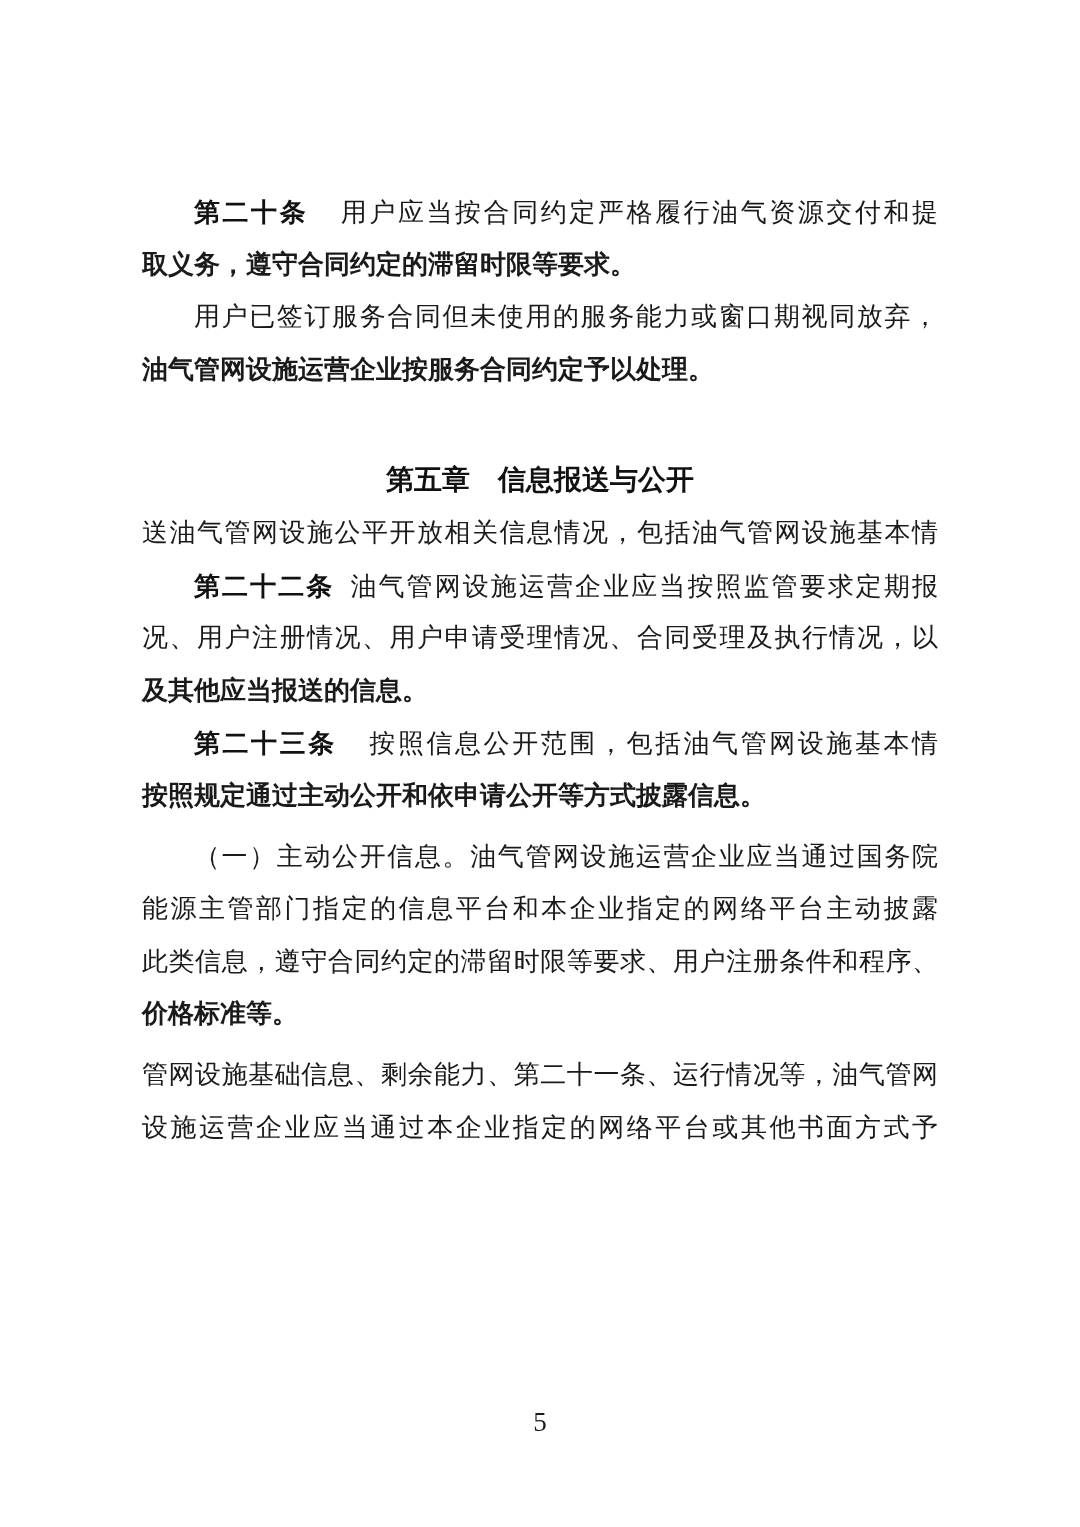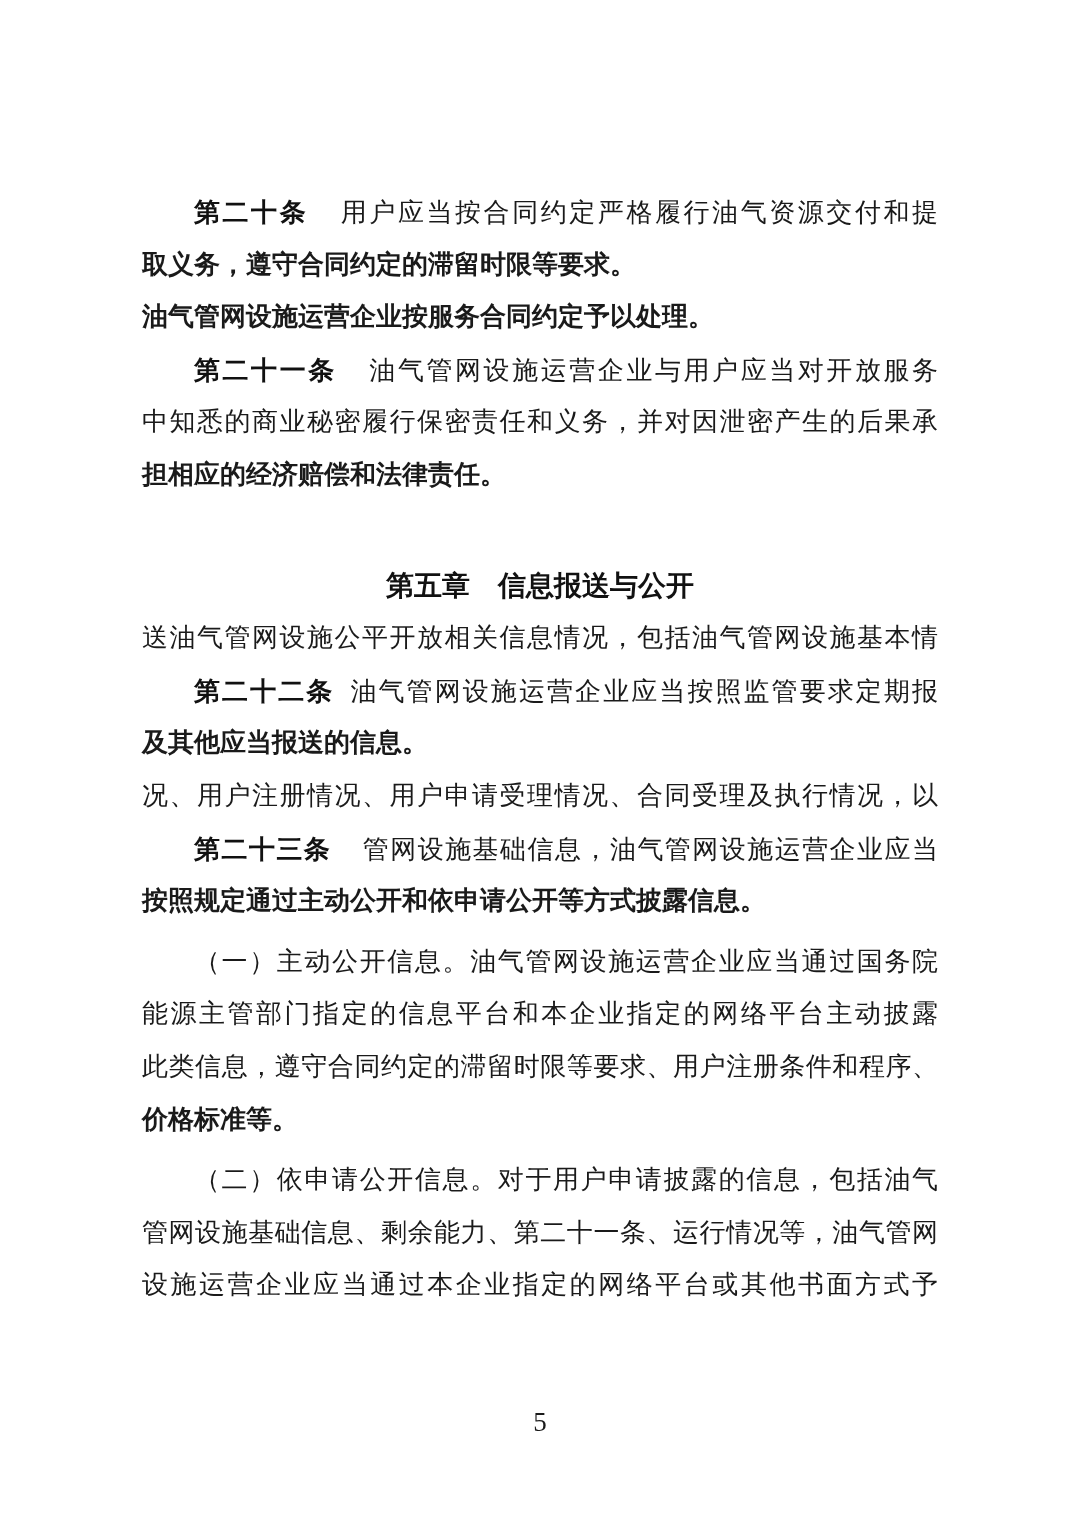--- a/index.html
+++ b/index.html
@@ -66,44 +66,39 @@
 </head>
 <body>
 
 <div class="page">
   <div class="content" id="doc-content">
       <div class="block">
         <div class="line indent"><span class="art">第二十条</span><span class="gap wide"></span><span>用户应当按合同约定严格履行油气资源交付和提</span></div>
         <div class="line left"><span>取义务，遵守合同约定的滞留时限等要求。</span></div>
       </div>
       <div class="block">
+        <div class="line indent"><span>用户已签订服务合同但未使用的服务能力或窗口期视同放弃，</span></div>
         <div class="line left"><span>油气管网设施运营企业按服务合同约定予以处理。</span></div>
-      </div>
-      <div class="block">
-        <div class="line indent"><span class="art">第二十一条</span><span class="gap wide"></span><span>油气管网设施运营企业与用户应当对开放服务</span></div>
-        <div class="line"><span>中知悉的商业秘密履行保密责任和义务，并对因泄密产生的后果承</span></div>
-        <div class="line left"><span>担相应的经济赔偿和法律责任。</span></div>
       </div>
       <div class="chapter">第五章　信息报送与公开</div>
       <div class="block">
         <div class="line"><span>送油气管网设施公平开放相关信息情况，包括油气管网设施基本情</span></div>
         <div class="line indent"><span class="art">第二十二条</span><span class="gap narrow"></span><span>油气管网设施运营企业应当按照监管要求定期报</span></div>
+        <div class="line"><span>况、用户注册情况、用户申请受理情况、合同受理及执行情况，以</span></div>
         <div class="line left"><span>及其他应当报送的信息。</span></div>
-        <div class="line"><span>况、用户注册情况、用户申请受理情况、合同受理及执行情况，以</span></div>
       </div>
       <div class="block">
-        <div class="line indent"><span class="art">第二十三条</span><span class="gap wide"></span><span>管网设施基础信息，油气管网设施运营企业应当</span></div>
+        <div class="line indent"><span class="art">第二十三条</span><span class="gap wide"></span><span>按照信息公开范围，包括油气管网设施基本情</span></div>
         <div class="line left"><span>按照规定通过主动公开和依申请公开等方式披露信息。</span></div>
       </div>
       <div class="block item">
         <div class="line indent"><span>（一）主动公开信息。油气管网设施运营企业应当通过国务院</span></div>
         <div class="line"><span>能源主管部门指定的信息平台和本企业指定的网络平台主动披露</span></div>
         <div class="line"><span>此类信息，遵守合同约定的滞留时限等要求、用户注册条件和程序、</span></div>
         <div class="line left"><span>价格标准等。</span></div>
       </div>
       <div class="block item">
-        <div class="line indent"><span>（二）依申请公开信息。对于用户申请披露的信息，包括油气</span></div>
         <div class="line"><span>管网设施基础信息、剩余能力、第二十一条、运行情况等，油气管网</span></div>
         <div class="line"><span>设施运营企业应当通过本企业指定的网络平台或其他书面方式予</span></div>
       </div>
     </div>
   <div class="pagenum">5</div>
 </div>
 
 </body></html>

